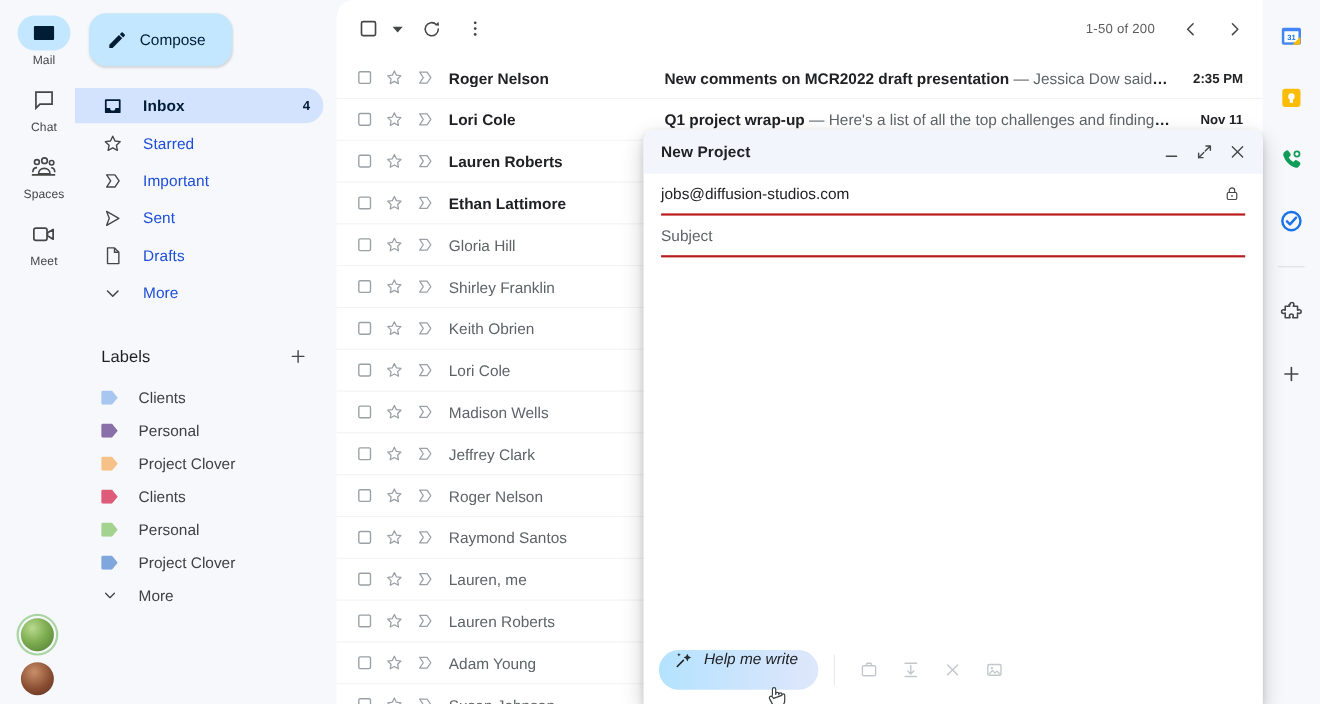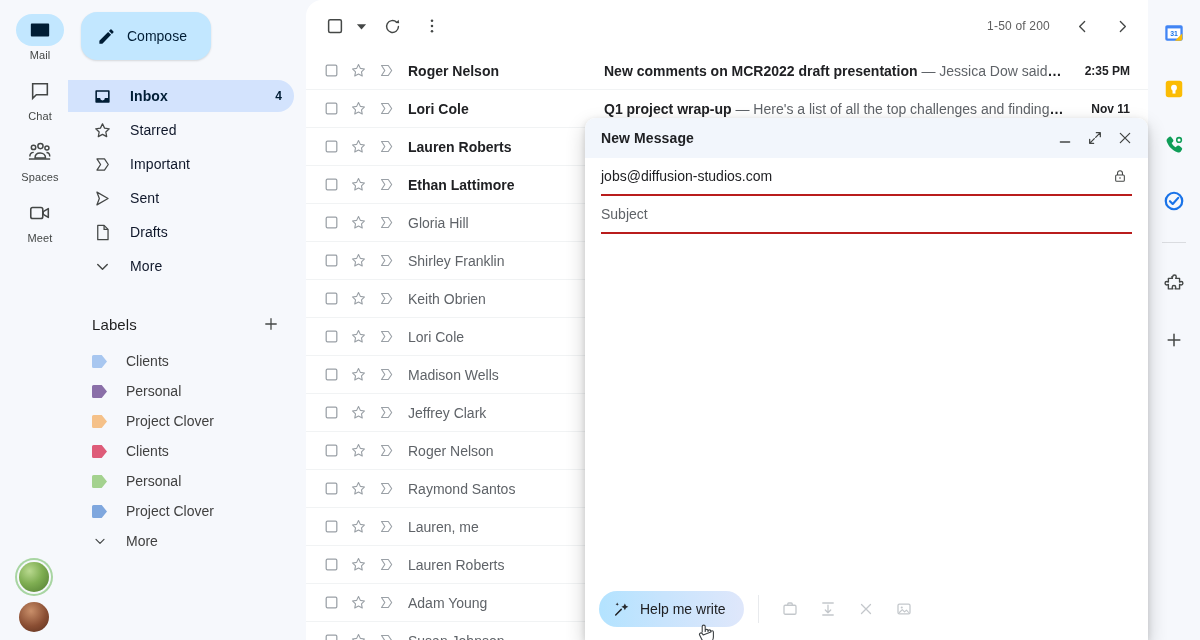--- a/index.html
+++ b/index.html
@@ -50,21 +50,21 @@
     background: #c2e7ff; border: none; border-radius: 16px;
     padding-left: 16px; cursor: pointer;
     font-family: inherit; font-size: 14px; color: #001d35; font-weight: 500;
     box-shadow: 0 1px 2px rgba(60,64,67,.18);
   }
   .nav-list { margin-top: 20px; }
   .nav-item {
     display: flex; align-items: center; height: 32px;
     margin: 0 12px 2px 0; padding-left: 24px;
     border-top-right-radius: 16px; border-bottom-right-radius: 16px;
-    font-size: 14px; color: #0f172a; cursor: pointer; gap: 18px;
+    font-size: 14px; color: #1d4ed8; cursor: pointer; gap: 18px;
   }
   .nav-item.active { background: #d3e3fd; font-weight: 700; color: #001d35; }
   .nav-item .ni-label { flex: 1; letter-spacing: .1px; }
   .nav-item .ni-count { font-size: 12px; font-weight: 700; padding-right: 12px; }
   .nav-ico { width: 20px; height: 20px; display:flex; align-items:center; justify-content:center; flex:0 0 20px;}
   .labels-head {
     display: flex; align-items: center; margin: 28px 12px 8px 0;
     padding-left: 24px; height: 28px;
   }
   .labels-head .lh-title { flex: 1; font-size: 15px; color: #1f1f1f; letter-spacing:.1px;}
@@ -146,25 +146,25 @@
   }
   .cw-field .fv { flex: 1; }
   .cw-field .ph { color: #5f6368; }
   .cw-lock { width: 24px; display:flex; align-items:center; justify-content:center; color:#444746; cursor:pointer;}
   .cw-body { flex: 1; padding: 10px 16px; font-size: 14px; color: #202124; }
   .cw-foot {
     height: 62px; display: flex; align-items: center;
     padding-left: 14px; position: relative;
   }
   .hmw {
-    display: flex; align-items: center; gap: 9px;
+    display: flex; gap: 9px;
     height: 36px; padding: 0 18px 0 14px; border: none;
     border-radius: 18px; cursor: pointer;
     background: linear-gradient(90deg, #b3e3ff 0%, #c8e4fd 45%, #dfe7fb 100%);
-    font-family: inherit; font-size: 14px; font-weight: 500; color: #202124;
+    font-family: inherit; font-size: 14px; font-weight: 500; color: #202124; font-style: italic;
   }
   .cw-tools { display: flex; align-items: center; gap: 4px; margin-left: 14px;
     padding-left: 14px; border-left: 1px solid #e8eaed; height: 28px;}
   .cw-tool { width: 34px; height: 34px; display:flex; align-items:center; justify-content:center;
     cursor:pointer; color:#c3c7cb; }
   .cursor { position: absolute; left: 696px; top: 622px; z-index: 90; pointer-events: none; }
   svg { display: block; }
 </style>
 </head>
 <body>
@@ -749,21 +749,21 @@
     </span>
     <span class="rr-btn">
       <svg width="20" height="20" viewBox="0 0 24 24">
           <path fill="none" stroke="#444746" stroke-width="1.8" stroke-linecap="round" d="M12 5v14M5 12h14"></path>
         </svg>
     </span>
   </div>
 
   <div class="cw">
     <div class="cw-head">
-      <span class="cw-title">New Message</span>
+      <span class="cw-title">New Project</span>
       <span class="cw-hbtn">
         <svg width="16" height="16" viewBox="0 0 24 24">
             <path stroke="#444746" stroke-width="1.9" stroke-linecap="round" d="M5 18h14"></path>
           </svg>
       </span>
       <span class="cw-hbtn">
         <svg width="16" height="16" viewBox="0 0 24 24">
             <path fill="none" stroke="#444746" stroke-width="1.9" stroke-linecap="round" stroke-linejoin="round" d="M14 4h6v6M20 4l-7 7M10 20H4v-6M4 20l7-7"></path>
           </svg>
       </span>

